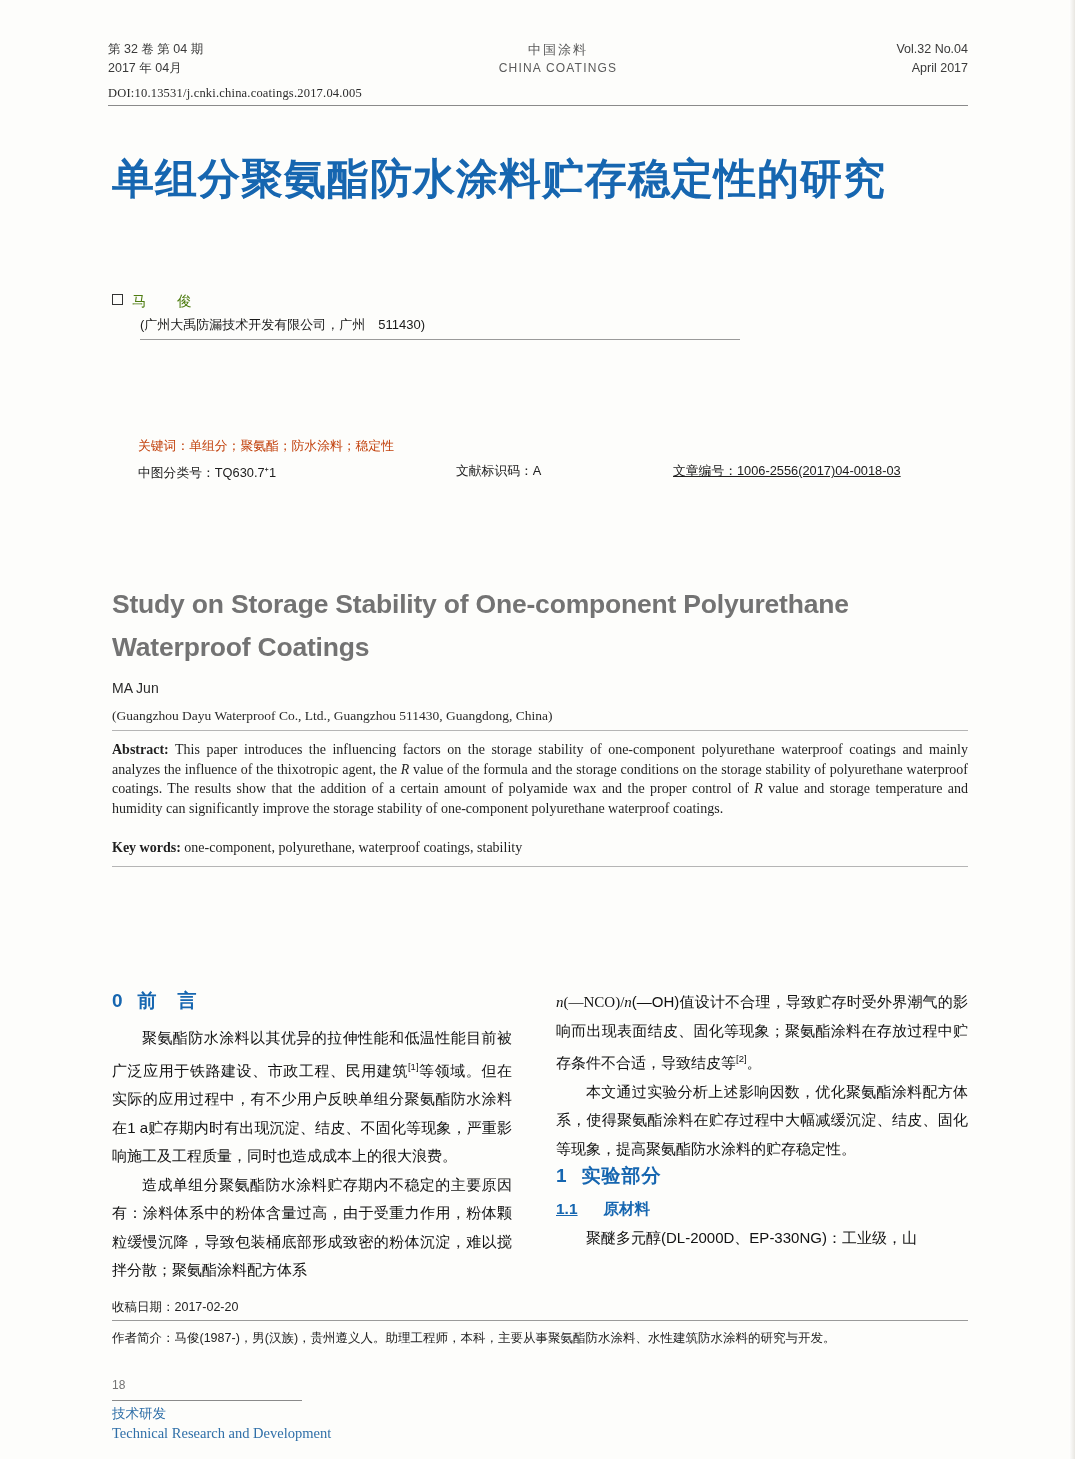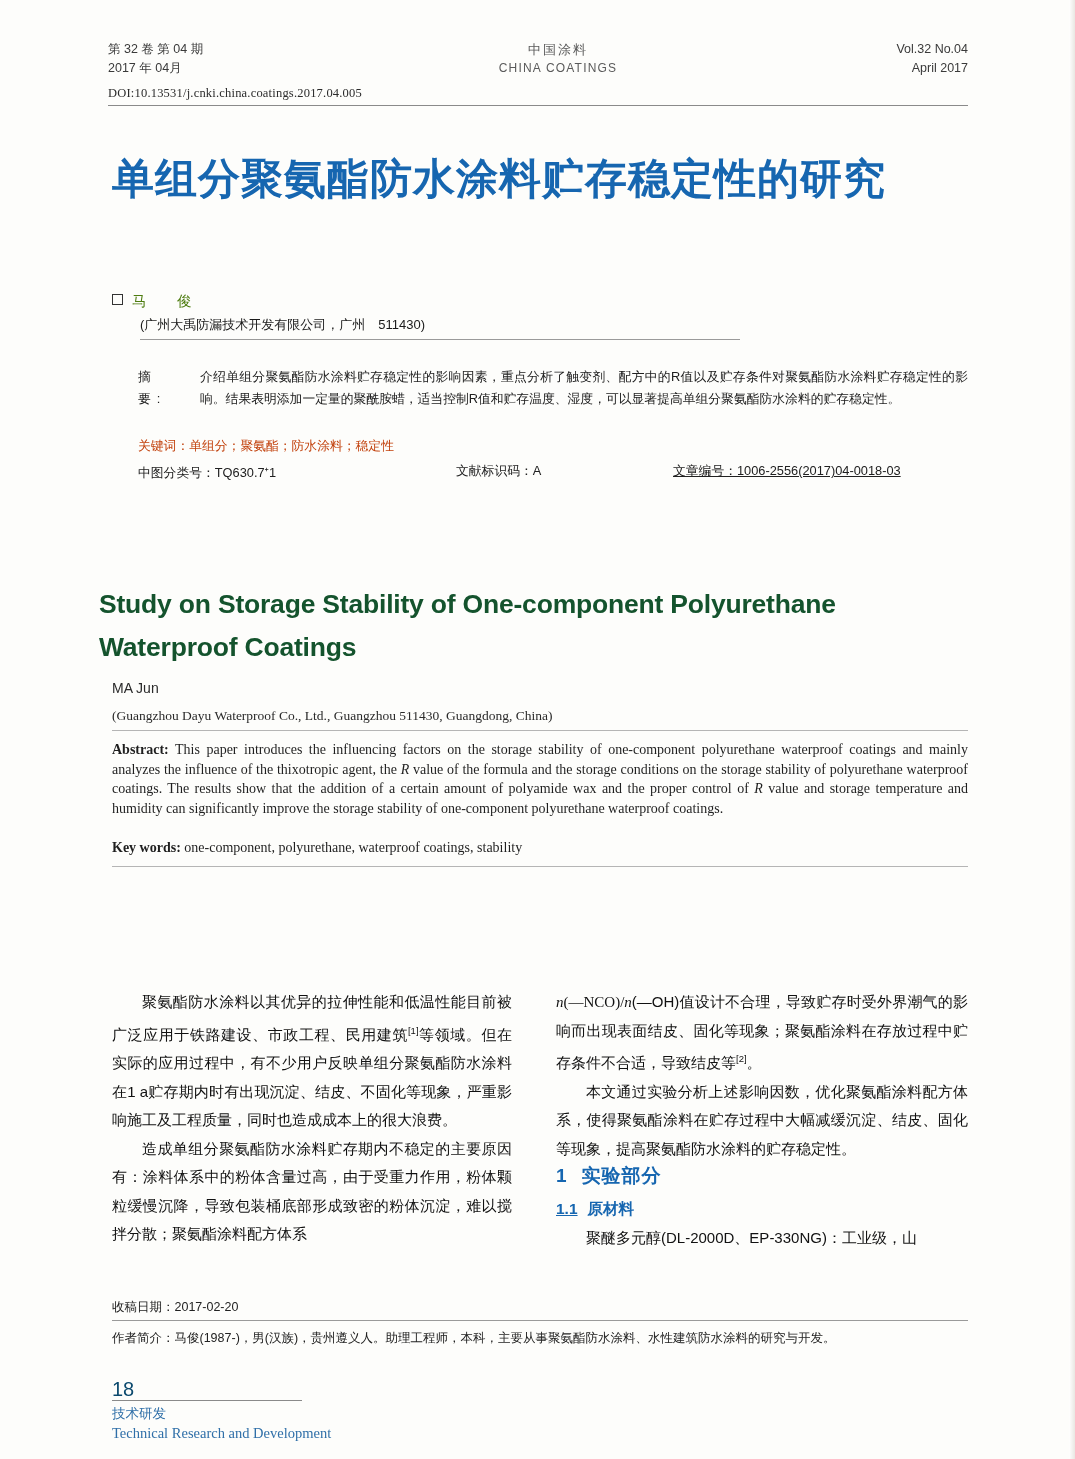--- a/index.html
+++ b/index.html
@@ -143,27 +143,27 @@
     font-size: 12.8px;
     color: #202020;
   }
   .clc-row span.a { position: absolute; left: 0; }
   .clc-row span.b { position: absolute; left: 318px; }
   .clc-row span.c { position: absolute; left: 535px; text-decoration: underline; }
 
   
   .title-en {
     position: absolute;
-    left: 99px;
+    left: 112px;
     top: 583px;
     width: 870px;
     font-family: "Liberation Sans", sans-serif;
     font-size: 26.5px;
     font-weight: bold;
-    color: #14532d;
+    color: #737373;
     line-height: 43px;
     letter-spacing: -0.2px;
   }
   .author-en {
     position: absolute;
     left: 112px;
     top: 680px;
     font-family: "Liberation Sans", sans-serif;
     font-size: 14px;
     color: #2a2a2a;
@@ -233,21 +233,21 @@
     letter-spacing: 1px;
   }
   .sec-h1 .num { margin-right: 14px; }
   .sec-h2 {
     font-family: "Liberation Sans", sans-serif;
     font-size: 15.5px;
     font-weight: bold;
     color: #1666b0;
     margin: 10px 0 4px 0;
   }
-  .sec-h2 .num { margin-right: 10px; text-decoration: underline; }
+  .sec-h2 .num { margin-right: 26px; text-decoration: underline; }
   p.cn {
     font-family: "Liberation Sans", sans-serif;
     font-size: 15px;
     line-height: 28.5px;
     color: #111;
     margin: 0;
     text-align: justify;
     text-justify: inter-ideograph;
   }
   p.cn + p.cn { margin-top: 0px; }
@@ -283,22 +283,22 @@
     line-height: 20px;
     color: #222;
   }
 
   
   .page-num {
     position: absolute;
     left: 112px;
     top: 1378px;
     font-family: "Liberation Sans", sans-serif;
-    font-size: 20px;
-    color: #0c4a6e;
+    font-size: 12px;
+    color: #737373;
   }
   .rule-foot {
     position: absolute;
     left: 112px;
     top: 1400px;
     width: 190px;
     height: 1px;
     background: #8a8a8a;
   }
   .foot-cn {
@@ -347,44 +347,43 @@
   <div class="doi">DOI:10.13531/j.cnki.china.coatings.2017.04.005</div>
   <div class="rule-top"></div>
 
   <div class="title-cn">单组分聚氨酯防水涂料贮存稳定性的研究</div>
 
   <div class="author-cn">
     <span class="sq"></span><span class="nm">马　俊</span>
   </div>
   <div class="affil-cn">(广州大禹防漏技术开发有限公司，广州　511430)</div>
 
-  <div class="abs-cn">
-    <span class="lbl">摘　要:</span>
-    <div class="body">介绍单组分聚氨酯防水涂料贮存稳定性的影响因素，重点分析了触变剂、配方中的R值以及贮存条件对聚氨酯防水涂料贮存稳定性的影响。结果表明添加一定量的聚酰胺蜡，适当控制R值和贮存温度、湿度，可以显著提高单组分聚氨酯防水涂料的贮存稳定性。</div>
-  </div>
   <div class="kw-cn">关键词：单组分；聚氨酯；防水涂料；稳定性</div>
   <div class="clc-row">
     <span class="a">中图分类号：TQ630.7⁺1</span>
     <span class="b">文献标识码：A</span>
     <span class="c">文章编号：1006-2556(2017)04-0018-03</span>
   </div>
 
   <div class="title-en">Study on Storage Stability of One-component Polyurethane Waterproof Coatings</div>
   <div class="author-en">MA Jun</div>
   <div class="affil-en">(Guangzhou Dayu Waterproof Co., Ltd., Guangzhou 511430, Guangdong, China)</div>
 
   <div class="abs-en">
     <b>Abstract:</b><span> This paper introduces the influencing factors on the storage stability of one-component polyurethane waterproof coatings and mainly analyzes the influence of the thixotropic agent, the </span><i>R</i><span> value of the formula and the storage conditions on the storage stability of polyurethane waterproof coatings. The results show that the addition of a certain amount of polyamide wax and the proper control of </span><i>R</i><span> value and storage temperature and humidity can significantly improve the storage stability of one-component polyurethane waterproof coatings.</span>
   </div>
   <div class="kw-en">
     <b>Key words:</b><span> one-component, polyurethane, waterproof coatings, stability</span>
   </div>
   <div class="rule-mid"></div>
 
   <div class="col-left">
+    <h2 class="sec-h1">
+      <span class="num">0</span><span>前　言</span>
+    </h2>
     <p class="cn indent"><span>聚氨酯防水涂料以其优异的拉伸性能和低温性能目前被广泛应用于铁路建设、市政工程、民用建筑</span><sup>[1]</sup><span>等领域。但在实际的应用过程中，有不少用户反映单组分聚氨酯防水涂料在1 a贮存期内时有出现沉淀、结皮、不固化等现象，严重影响施工及工程质量，同时也造成成本上的很大浪费。</span></p>
     <p class="cn indent"><span>造成单组分聚氨酯防水涂料贮存期内不稳定的主要原因有：涂料体系中的粉体含量过高，由于受重力作用，粉体颗粒缓慢沉降，导致包装桶底部形成致密的粉体沉淀，难以搅拌分散；聚氨酯涂料配方体系</span></p>
   </div>
 
   <div class="col-right">
     <p class="cn"><span class="mi">n</span><span class="mr">(—NCO)/</span><span class="mi">n</span><span>(—OH)值设计不合理，导致贮存时受外界潮气的影响而出现表面结皮、固化等现象；聚氨酯涂料在存放过程中贮存条件不合适，导致结皮等</span><sup>[2]</sup><span>。</span></p>
     <p class="cn indent"><span>本文通过实验分析上述影响因数，优化聚氨酯涂料配方体系，使得聚氨酯涂料在贮存过程中大幅减缓沉淀、结皮、固化等现象，提高聚氨酯防水涂料的贮存稳定性。</span></p>
 
     <h2 class="sec-h1">
       <span class="num">1</span><span>实验部分</span>

